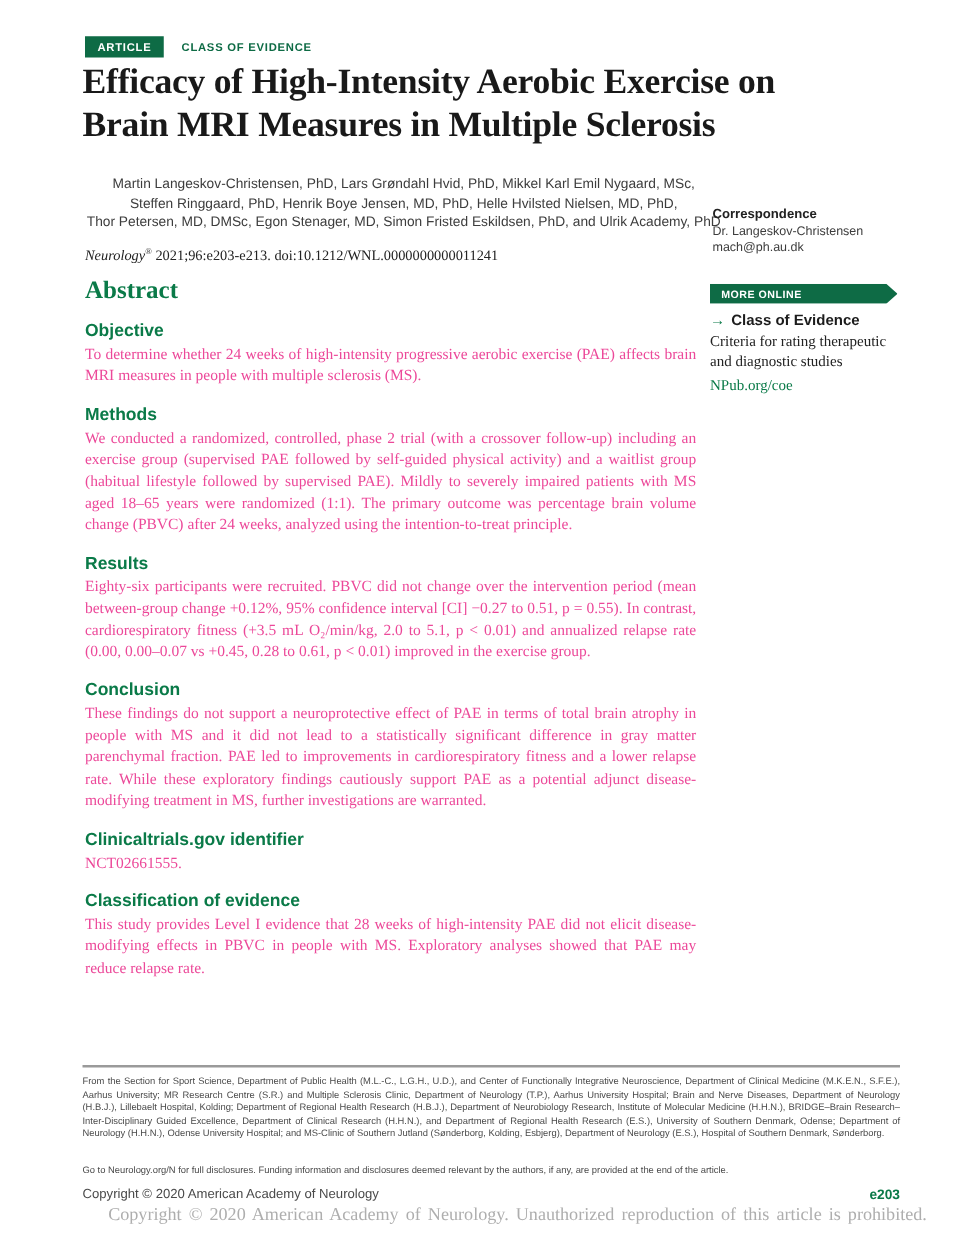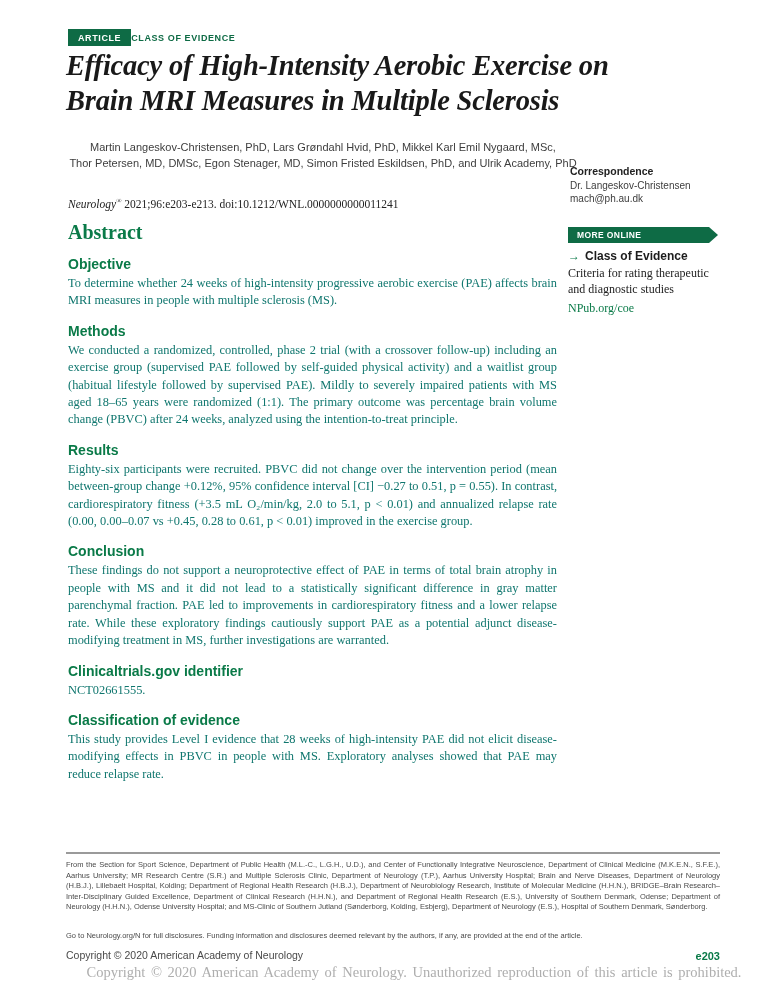--- a/index.html
+++ b/index.html
@@ -1,28 +1,28 @@
 <!DOCTYPE html>
 <html style="--green-dark: #0e6b45; --green-heading: #0a7a48; --green-link: #0a7a48;"><head>
 <meta charset="utf-8">
 <style>
   html,body{margin:0;padding:0;background:#ffffff;}
   .page{position:relative;width:768px;height:994px;background:#ffffff;overflow:hidden;
         font-family:"Liberation Serif",serif;color:#1c1c1c;}
 
   
-  .badge-row{position:absolute;left:68px;top:29px;display:flex;align-items:center;}
+  .badge-row{position:absolute;left:68px;top:29px;display:flex;align-items:center;gap:14px;}
   .badge{background:var(--green-dark,#0e6b45);color:#fff;font-family:"Liberation Sans",sans-serif;
          font-weight:bold;font-size:9px;letter-spacing:.6px;padding:4px 10px 3px;}
   .eyebrow{color:var(--green-dark,#0e6b45);font-family:"Liberation Sans",sans-serif;
            font-weight:bold;font-size:9px;letter-spacing:.6px;}
   h1.title{position:absolute;left:66px;top:48px;width:665px;margin:0;
            font-family:"Liberation Serif",serif;font-weight:bold;
            font-size:28.5px;line-height:35px;color:#191919;letter-spacing:-.2px;}
-  h1.title span{display:block;font-style:italic;}
+  h1.title span{display:block;}
   .authors{position:absolute;left:68px;top:140px;width:510px;
            font-family:"Liberation Sans",sans-serif;font-size:11px;line-height:15.5px;color:#3d3d3d;text-align:center;}
   .citation{position:absolute;left:68px;top:197px;font-size:11.5px;color:#222;}
   .citation .jn{font-style:italic;}
   .citation sup{font-size:7px;}
 
   
   .correspondence{position:absolute;left:570px;top:153px;width:155px;
                   font-family:Liberation Sans, sans-serif;font-size:10px;line-height:13.5px;color:#3d3d3d;margin-top:12px;}
   .correspondence .lbl{font-weight:bold;font-size:10.5px;color:#222;}
@@ -39,21 +39,21 @@
             margin-top:4px;cursor:pointer;}
 
   
   .abstract-heading{position:absolute;left:68px;top:221px;margin:0;
                     font-family:"Liberation Serif",serif;font-weight:bold;font-size:20px;
                     color:var(--green-heading,#0a7a48);}
   .abstract{position:absolute;left:68px;top:249px;width:489px;}
   .sec h3{font-family:"Liberation Sans",sans-serif;font-weight:bold;font-size:14px;
           color:var(--green-heading,#0a7a48);margin:13px 0 3px;}
   .sec:first-child h3{margin-top:7px;}
-  .sec p{margin:0;font-size:12.4px;line-height:17.4px;text-align:justify;color:#0f766e;}
+  .sec p{margin:0;font-size:12.4px;line-height:17.4px;text-align:justify;color:#ec4899;}
   .sec p.noj{text-align:left;}
 
   
   .footer-rule{position:absolute;left:66px;top:852px;width:654px;height:2px;background:#9a9a9a;}
   .affiliations{position:absolute;left:66px;top:860px;width:654px;
                 font-family:"Liberation Sans",sans-serif;font-size:7.5px;line-height:10.6px;
                 color:#4a4a4a;text-align:justify;}
   .disclosure{position:absolute;left:66px;top:931px;width:654px;
               font-family:"Liberation Sans",sans-serif;font-size:7.5px;color:#4a4a4a;}
   .copyright{position:absolute;left:66px;top:949px;
@@ -75,20 +75,21 @@
     <span class="eyebrow">CLASS OF EVIDENCE</span>
   </div>
 
   <h1 class="title">
     <span>Efficacy of High-Intensity Aerobic Exercise on</span>
     <span>Brain MRI Measures in Multiple Sclerosis</span>
   </h1>
 
   <div class="authors">
     <div>Martin Langeskov-Christensen, PhD, Lars Grøndahl Hvid, PhD, Mikkel Karl Emil Nygaard, MSc,</div>
+    <div>Steffen Ringgaard, PhD, Henrik Boye Jensen, MD, PhD, Helle Hvilsted Nielsen, MD, PhD,</div>
     <div>Thor Petersen, MD, DMSc, Egon Stenager, MD, Simon Fristed Eskildsen, PhD, and Ulrik Academy, PhD</div>
   </div>
 
   <div class="citation">
     <span class="jn">Neurology</span><sup>®</sup><span> 2021;96:e203-e213. doi:10.1212/WNL.0000000000011241</span>
   </div>
 
   <aside class="correspondence">
     <div class="lbl">Correspondence</div>
     <div>Dr. Langeskov-Christensen</div>

